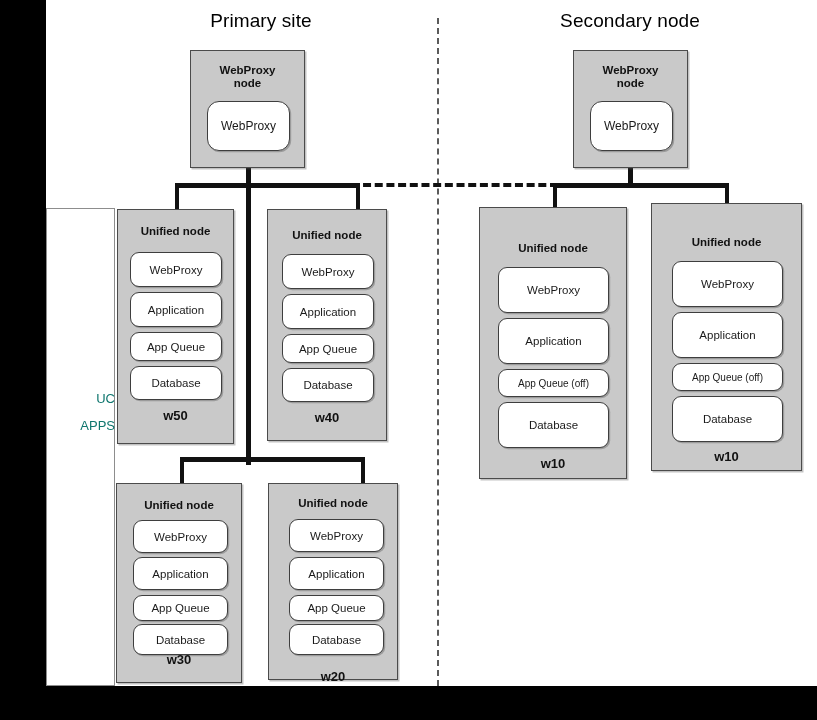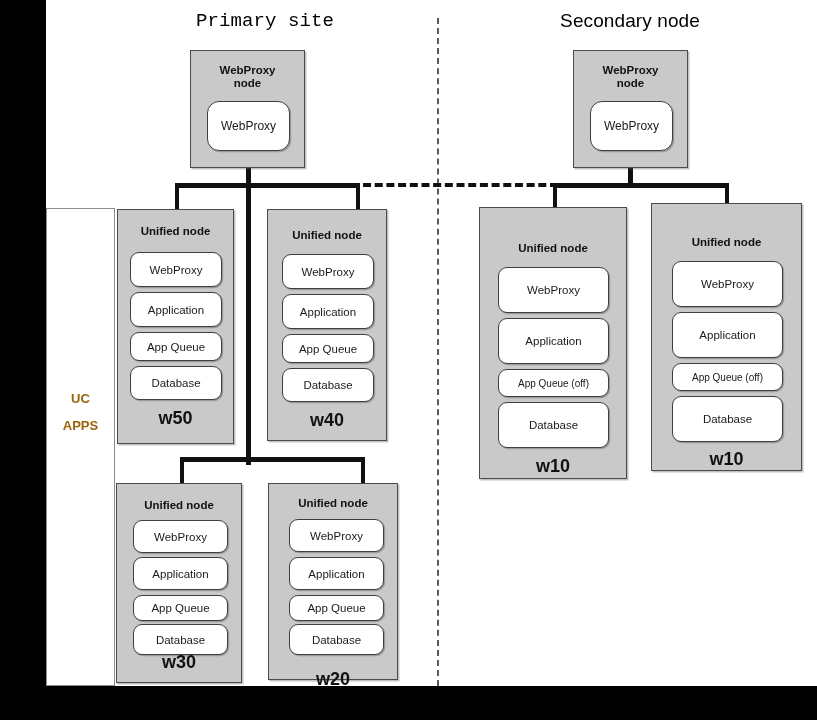--- a/index.html
+++ b/index.html
@@ -82,21 +82,21 @@
     font-weight: bold;
     color: #111;
     line-height: 13px;
     white-space: pre-line;
   }
   .node-footer {
     position: absolute;
     left: 0;
     right: 0;
     text-align: center;
-    font-size: 18px;
+    font-size: 13px;
     font-weight: bold;
     color: #111;
   }
 
   
   .pill {
     position: absolute;
     background: #ffffff;
     border: 1.4px solid #3e3e3e;
     border-radius: 9px;
@@ -114,34 +114,34 @@
 
   
   #uc-apps-panel {
     position: absolute;
     background: #ffffff;
     border: 1px solid #8d8d8d;
     box-sizing: border-box;
   }
   #uc-apps-label {
     position: absolute;
-    text-align: center;
+    text-align: right;
     font-size: 13px;
-    font-weight: bold;
-    color: #a16207;
+    font-weight: normal;
+    color: #0f766e;
     line-height: 27px;
     white-space: pre-line;
   }
 </style>
 </head>
 <body>
 
 <div id="canvas">
 
-  <div class="site-title" style="left:150px; top:10px; width:130px;font-family:Liberation Mono, monospace;">Primary site</div>
+  <div class="site-title" style="left:150px; top:10px; width:130px;">Primary site</div>
   <div class="site-title" style="left:504px; top:10px; width:160px;">Secondary node</div>
 
   <div id="uc-apps-panel" style="left:0px; top:208px; width:69px; height:478px;"></div>
   <div id="uc-apps-label" style="left:0px; top:385px; width:69px;">UC
 APPS</div>
 
   <div class="dashed-vert" style="left:391px; top:18px; height:668px;"></div>
   <div class="dashed-horiz" style="left:282px; top:183px; width:230px;"></div>
 
   <div class="line-v" style="left:200px; top:155px; height:310px;"></div>

